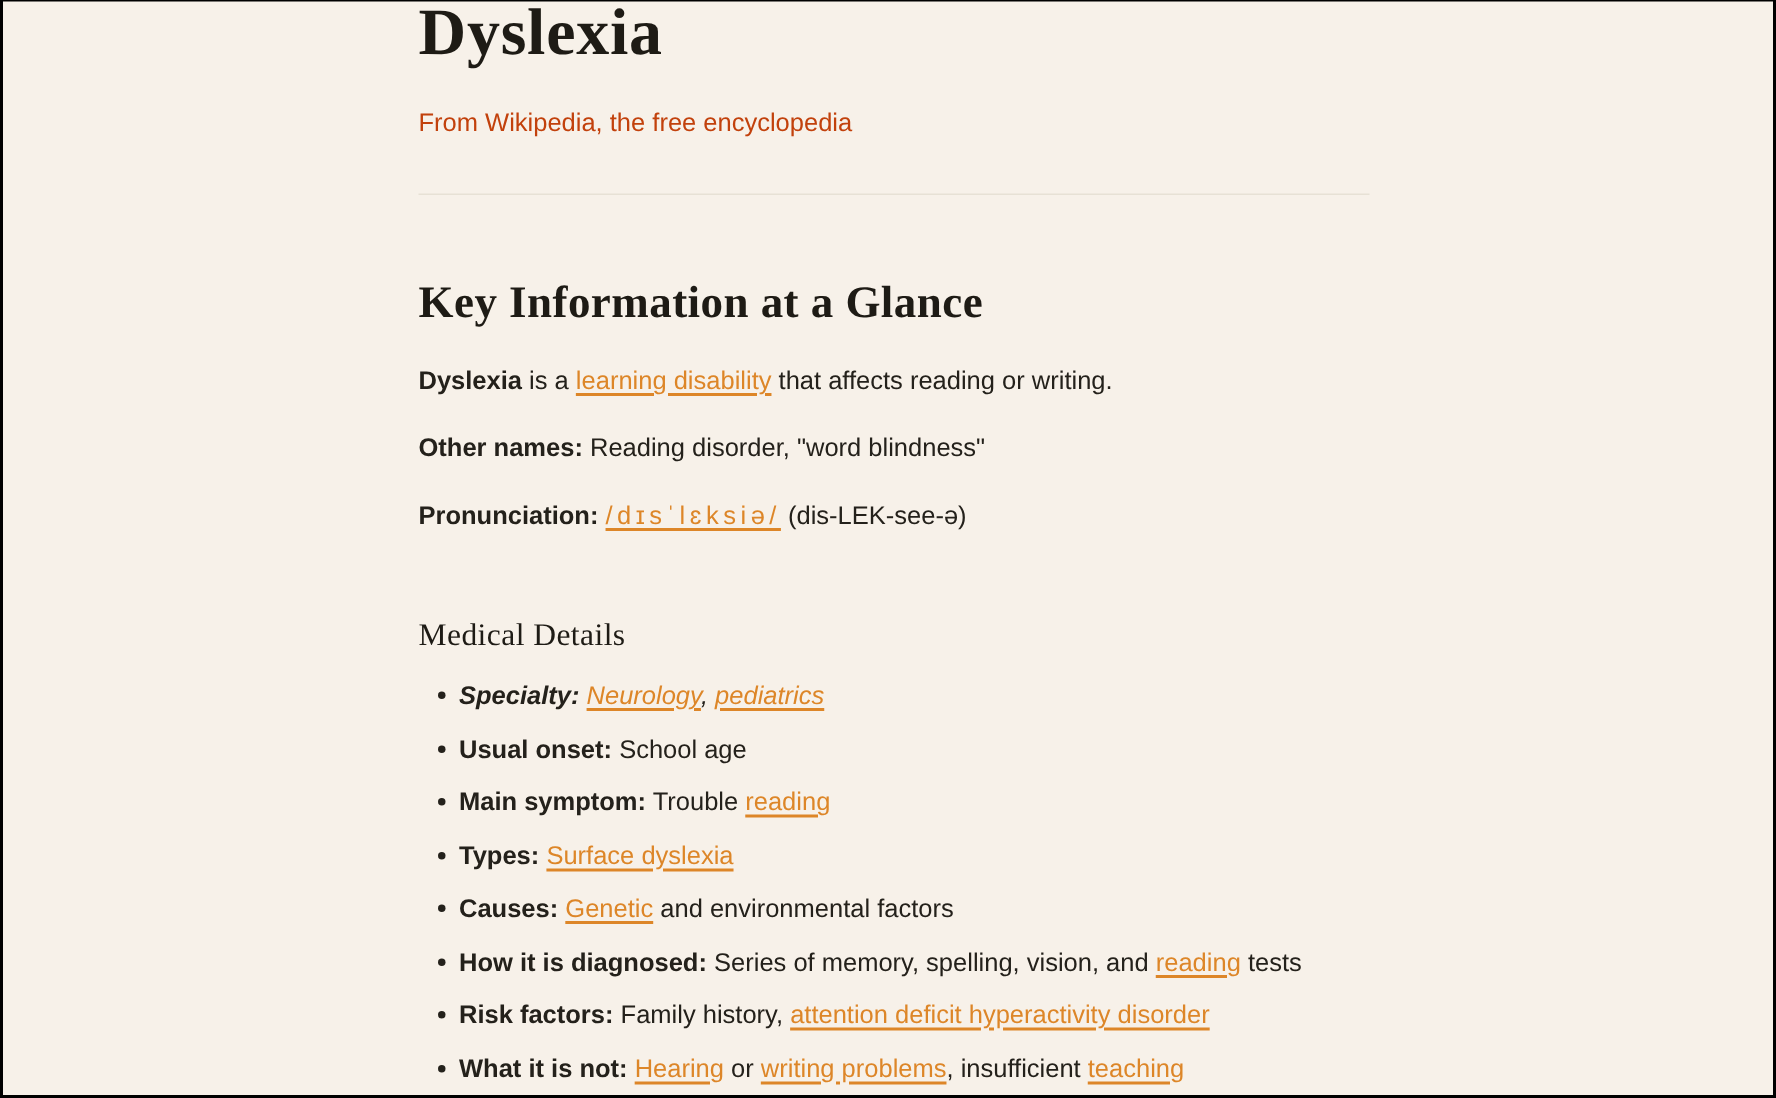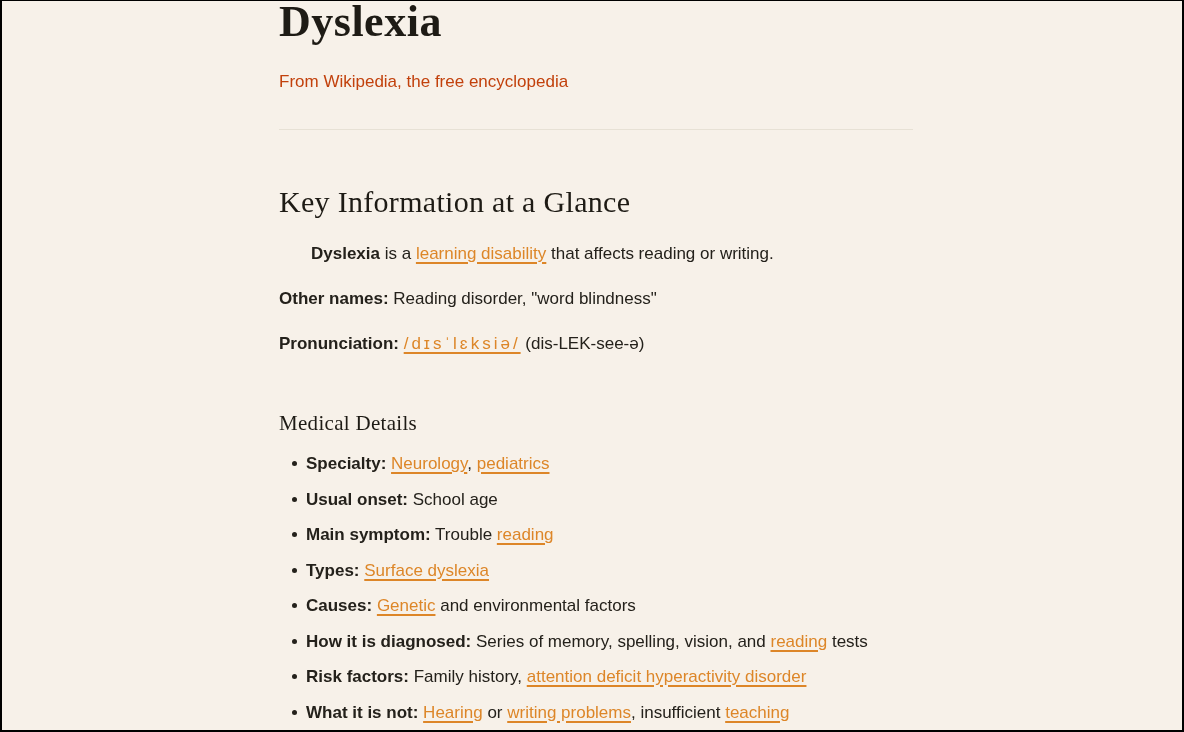--- a/index.html
+++ b/index.html
@@ -21,45 +21,45 @@
   .container{width:640px;margin-left:277px;}
   h1{
     font-family:"Liberation Serif","DejaVu Serif",serif;
     font-weight:700;color:var(--heading);
     font-size:44px;line-height:50px;margin:-4px 0 0 0;letter-spacing:.5px;
   }
   .subtitle{font-size:17px;line-height:22px;margin-top:24px;color:#c2410c;}
   .divider{border:none;border-top:1px solid var(--divider);margin:36px 0 0 0;width:634px;}
   h2{
     font-family:"Liberation Serif","DejaVu Serif",serif;
-    font-weight:400;color:var(--heading);
+    font-weight:700;color:var(--heading);
     font-size:30px;line-height:36px;margin:54px 0 0 0;letter-spacing:.3px;
   }
   h3{
     font-family:"Liberation Serif","DejaVu Serif",serif;
     font-weight:400;color:var(--heading);
     font-size:21px;line-height:34px;margin:50px 0 0 0;letter-spacing:.3px;
   }
   p{font-size:17px;line-height:24px;margin:21px 0 0 0;}
-  p.first{margin-top:22px;margin-left:32px;}
+  p.first{margin-top:22px;}
   .b{font-weight:700;}
   a.link{
     color:var(--link);
     text-decoration:underline;
     text-decoration-thickness:1.5px;
     text-underline-offset:3px;
     cursor:pointer;
   }
   .ipa{letter-spacing:3px;}
   ul.details{list-style:none;margin:12px 0 0 0;padding:0;}
   ul.details li{
     position:relative;padding-left:27px;
     font-size:17px;line-height:24px;margin-top:11.5px;
   }
-  ul.details li:first-child{margin-top:0;}
+  ul.details li:first-child{margin-top:0;font-style:italic;}
   ul.details li::before{
     content:"";position:absolute;left:13px;top:9px;
     width:5px;height:5px;border-radius:50%;background:var(--text);
   }
 </style>
 </head>
 <body>
 
 <div class="container">
 

